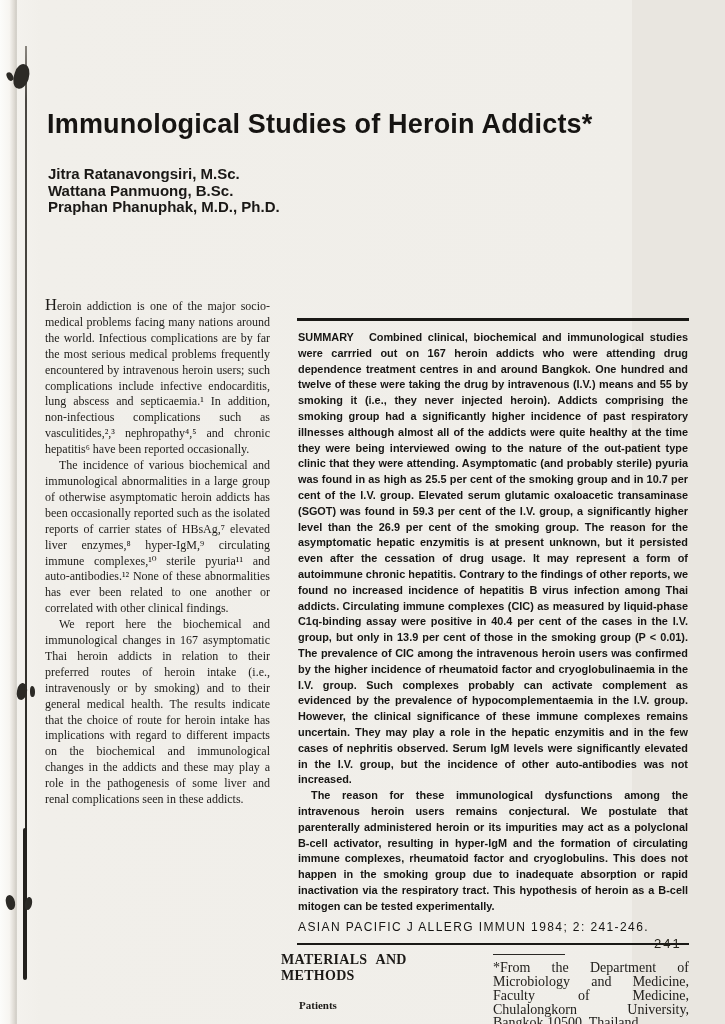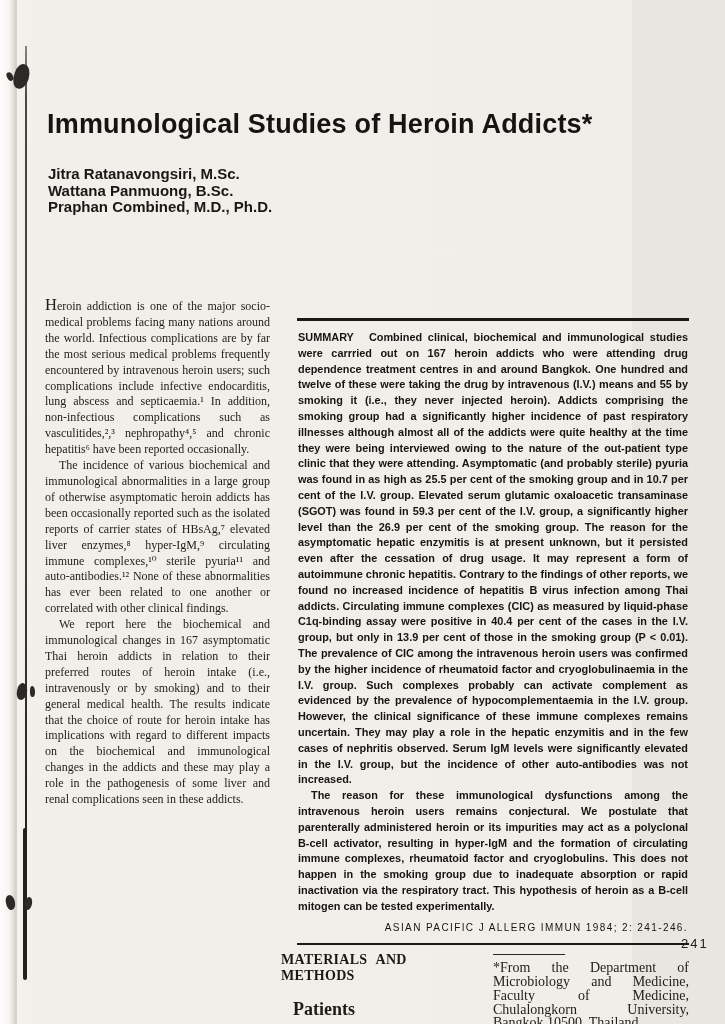--- a/index.html
+++ b/index.html
@@ -61,37 +61,37 @@
     border-top:3px solid #1a1916;border-bottom:2px solid #1a1916;
     padding:9px 1px 7px 1px;min-height:498px;box-sizing:border-box;
     font-family:"Liberation Sans","DejaVu Sans",sans-serif;
     font-weight:bold;font-size:10.9px;line-height:15.8px;
     text-align:justify;color:#161513;margin-left:16px;
   }
   .summary-box p{margin:0;}
   .sum-label{margin-right:15px;}
   .summary-box p.indent{text-indent:13px;}
   .citation{
-    text-align:right;margin-top:6px !important;
-    font-weight:normal;font-size:10px;letter-spacing:1.4px;
+    margin-top:6px !important;
+    font-weight:normal;font-size:12px;letter-spacing:1.4px;
   }
   .below{display:flex;gap:13px;margin-top:7px;}
   .methods-col{width:199px;}
   .methods-col h2{
     margin:0 0 15px 0;font-size:14px;font-weight:bold;
     letter-spacing:.3px;word-spacing:5px;color:#1b1916;
   }
-  .methods-col h3{margin:0 0 13px 12px;font-size:18px;font-weight:bold;}
+  .methods-col h3{margin:0 0 13px 18px;font-size:11px;font-weight:bold;}
   .methods-col p{margin:0;font-size:13.4px;line-height:16.2px;text-align:justify;}
   .footnote-col{width:196px;padding-top:2px;}
   .fn-rule{width:72px;border-top:1px solid #2a2825;margin-bottom:6px;}
   .footnote-col p{margin:0;font-size:14px;line-height:13.8px;text-align:justify;color:#23211e;}
   .footnote-col p.italic{font-style:italic;}
   .page-number{
-    position:absolute;left:681px;top:936px;
+    position:absolute;left:654px;top:936px;
     font-family:"Liberation Sans","DejaVu Sans",sans-serif;
     font-size:13px;letter-spacing:2px;color:#232119;
   }
 </style>
 </head>
 <body>
 
 <div class="page">
 
   <div class="edge-strip"></div>
@@ -102,21 +102,21 @@
   <div class="knot k2"></div>
   <div class="knot k2b"></div>
   <div class="knot k3a"></div>
   <div class="knot k3b"></div>
 
   <h1 class="title">Immunological Studies of Heroin Addicts*</h1>
 
   <div class="authors">
     <div>Jitra Ratanavongsiri, M.Sc.</div>
     <div>Wattana Panmuong, B.Sc.</div>
-    <div>Praphan Combined, M.D., Ph.D.</div>
+    <div>Praphan Phanuphak, M.D., Ph.D.</div>
   </div>
 
   <div class="left-col">
     <p class="first">Heroin addiction is one of the major socio-medical problems facing many nations around the world. Infectious complications are by far the most serious medical problems frequently encountered by intravenous heroin users; such complications include infective endocarditis, lung abscess and septicaemia.¹ In addition, non-infectious complications such as vasculitides,²,³ nephropathy⁴,⁵ and chronic hepatitis⁶ have been reported occasionally.</p>
     <p class="indent">The incidence of various biochemical and immunological abnormalities in a large group of otherwise asymptomatic heroin addicts has been occasionally reported such as the isolated reports of carrier states of HBsAg,⁷ elevated liver enzymes,⁸ hyper-IgM,⁹ circulating immune complexes,¹⁰ sterile pyuria¹¹ and auto-antibodies.¹² None of these abnormalities has ever been related to one another or correlated with other clinical findings.</p>
     <p class="indent">We report here the biochemical and immunological changes in 167 asymptomatic Thai heroin addicts in relation to their preferred routes of heroin intake (i.e., intravenously or by smoking) and to their general medical health. The results indicate that the choice of route for heroin intake has implications with regard to different impacts on the biochemical and immunological changes in the addicts and these may play a role in the pathogenesis of some liver and renal complications seen in these addicts.</p>
   </div>
 
   <div class="right-col">
     <div class="summary-box">

